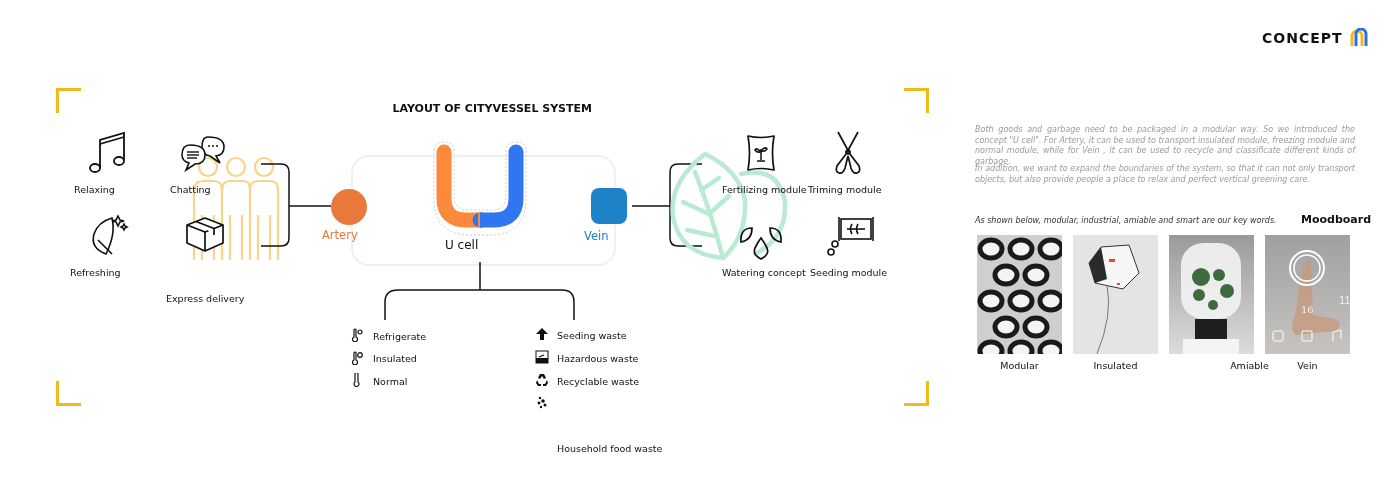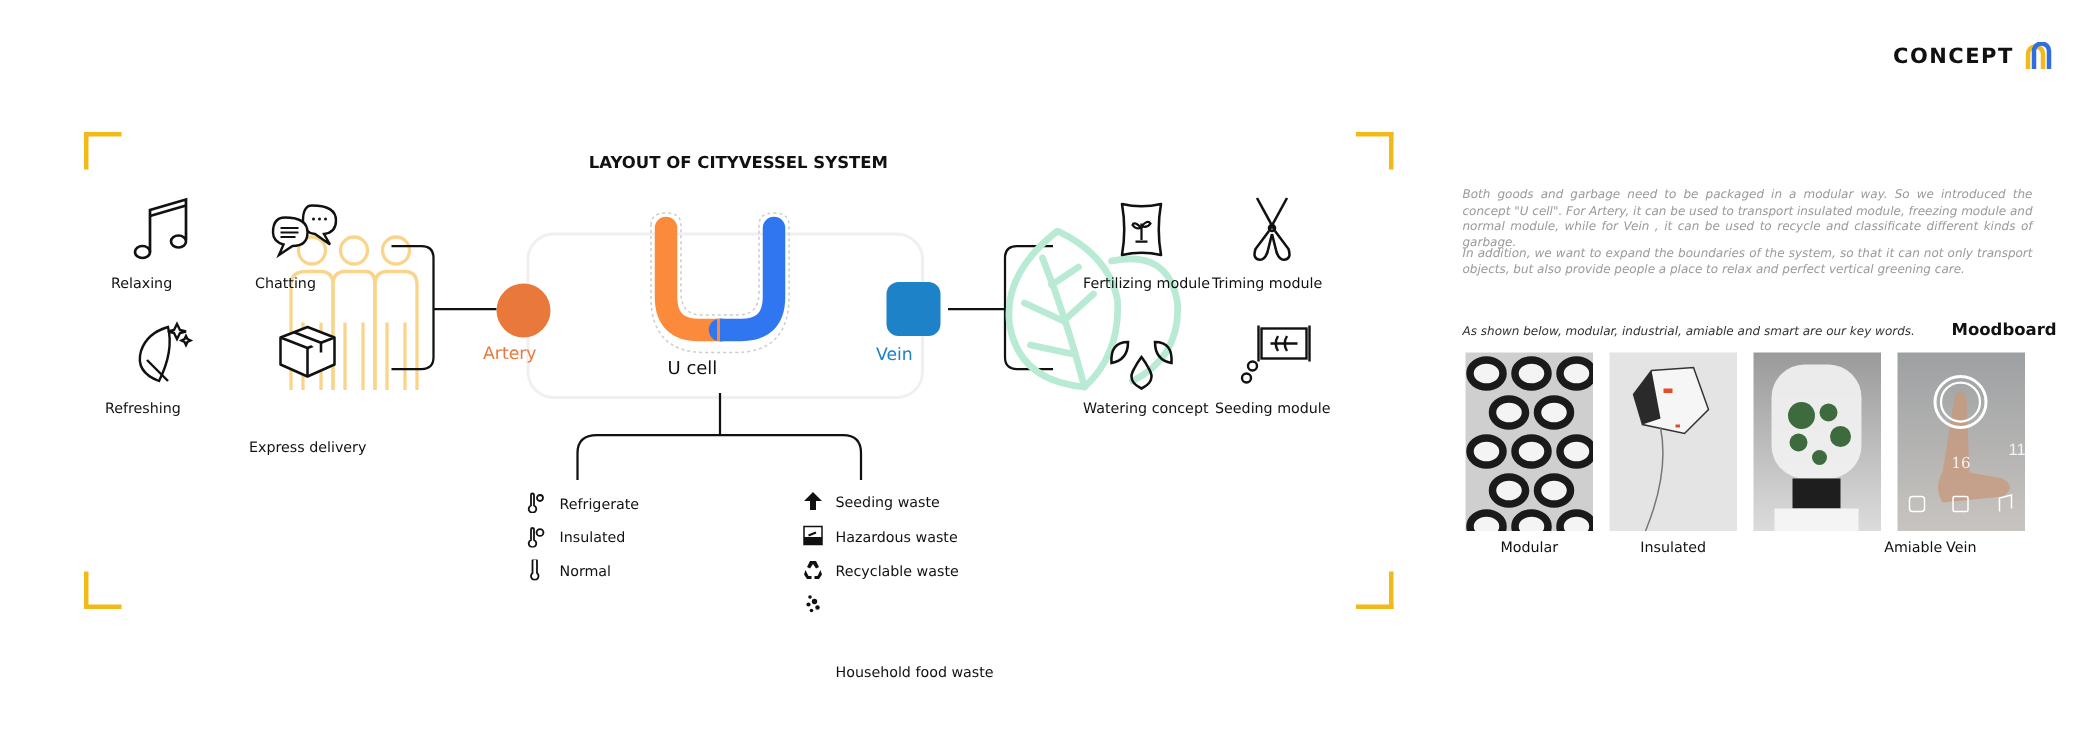--- a/index.html
+++ b/index.html
@@ -287,21 +287,21 @@
         <circle cx="32" cy="42" r="9"></circle>
         <circle cx="50" cy="40" r="6"></circle>
         <circle cx="58" cy="56" r="7"></circle>
         <circle cx="30" cy="60" r="6"></circle>
         <circle cx="44" cy="70" r="5"></circle>
       </g>
     <rect x="26" y="84" width="32" height="20" fill="#1e1e1e"></rect>
     <rect x="14" y="104" width="56" height="15" fill="#f4f4f4"></rect>
   </svg>
 </div>
-<div class="mood-lbl" style="left:1233px;">Amiable</div>
+<div class="mood-lbl" style="left:1207px;">Amiable</div>
 
 <div class="mood" style="left:1265px;background:linear-gradient(#9da0a2,#c8c4c0);">
   <svg width="85" height="119" viewBox="0 0 85 119" style="position:absolute;left:0;top:0">
     <path d="M38 30 Q42 22 46 30 L48 80 L70 84 Q80 90 70 96 L30 100 Q24 90 30 80Z" fill="#c79a7e" opacity="0.8"></path>
     <circle cx="42" cy="33" r="17" fill="none" stroke="#fff" stroke-width="2"></circle>
     <circle cx="42" cy="33" r="13" fill="none" stroke="#fff" stroke-width="1.5"></circle>
     <rect x="8" y="96" width="10" height="10" rx="2" fill="none" stroke="#fff" stroke-width="1"></rect>
     <rect x="37" y="96" width="10" height="10" rx="1" fill="none" stroke="#fff" stroke-width="1"></rect>
     <path d="M68 106 V97 L76 95 V104" fill="none" stroke="#fff" stroke-width="1"></path>
   </svg>

